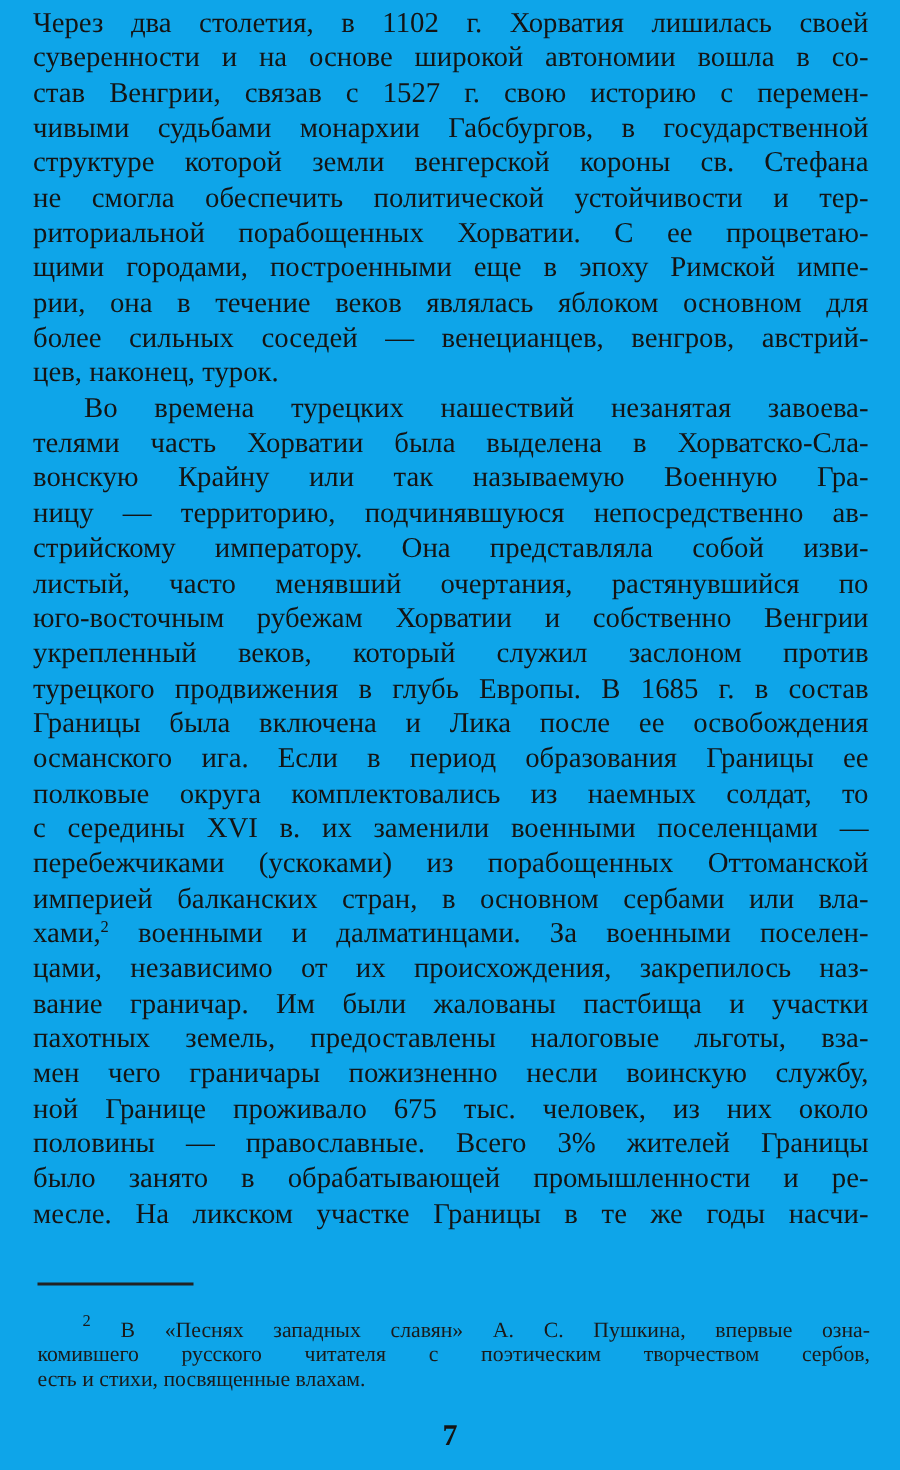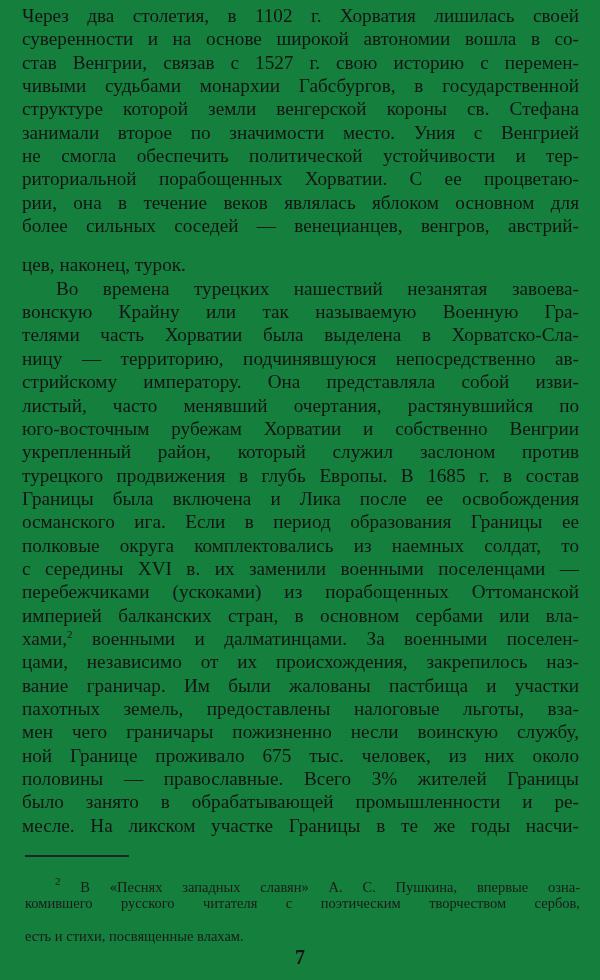--- a/index.html
+++ b/index.html
@@ -1,30 +1,30 @@
 <!DOCTYPE html>
 <html><head>
 <meta charset="utf-8">
 <style>
   html, body { margin: 0; padding: 0; background: #ffffff; }
   body { width: 600px; height: 980px; position: relative; overflow: hidden; }
   .page {
     position: absolute; left: 0; top: 0; width: 600px; height: 980px;
-    background: #15803d; color: #141414;
+    background: #0ea5e9; color: #141414;
   }
   .body-text {
     position: absolute; left: 22px; top: 4px; width: 557px;
     font-family: "Liberation Serif", serif;
     font-size: 19.2px; line-height: 23.35px;
   }
   .line {
     display: block; white-space: nowrap; text-align: justify;
     text-align-last: justify; height: 23.35px; overflow: visible;
   }
-  .line.last { text-align-last: left; margin-top: 16px; }
+  .line.last { text-align-last: left; }
   .line.indent { padding-left: 34px; }
   sup { font-size: 11px; line-height: 0; vertical-align: 7px; }
   .footnote-rule {
     position: absolute; left: 25px; top: 855px; width: 104px; height: 2px; background: #222;
   }
   .footnotes {
     position: absolute; left: 25px; top: 879px; width: 555px;
     font-family: "Liberation Serif", serif; font-weight: normal;
     font-size: 14.5px; line-height: 16.3px; color: #1a1a1a;
   }
@@ -38,34 +38,34 @@
 </head>
 <body>
 
 <div class="page">
   <div class="body-text">
     <span class="line">Через два столетия, в 1102 г. Хорватия лишилась своей</span>
     <span class="line">суверенности и на основе широкой автономии вошла в со-</span>
     <span class="line">став Венгрии, связав с 1527 г. свою историю с перемен-</span>
     <span class="line">чивыми судьбами монархии Габсбургов, в государственной</span>
     <span class="line">структуре которой земли венгерской короны св. Стефана</span>
-    <span class="line">занимали второе по значимости место. Уния с Венгрией</span>
     <span class="line">не смогла обеспечить политической устойчивости и тер-</span>
     <span class="line">риториальной порабощенных Хорватии. С ее процветаю-</span>
+    <span class="line">щими городами, построенными еще в эпоху Римской импе-</span>
     <span class="line">рии, она в течение веков являлась яблоком основном для</span>
     <span class="line">более сильных соседей — венецианцев, венгров, австрий-</span>
     <span class="line last">цев, наконец, турок.</span>
     <span class="line indent">Во времена турецких нашествий незанятая завоева-</span>
+    <span class="line">телями часть Хорватии была выделена в Хорватско-Сла-</span>
     <span class="line">вонскую Крайну или так называемую Военную Гра-</span>
-    <span class="line">телями часть Хорватии была выделена в Хорватско-Сла-</span>
     <span class="line">ницу — территорию, подчинявшуюся непосредственно ав-</span>
     <span class="line">стрийскому императору. Она представляла собой изви-</span>
     <span class="line">листый, часто менявший очертания, растянувшийся по</span>
     <span class="line">юго-восточным рубежам Хорватии и собственно Венгрии</span>
-    <span class="line">укрепленный район, который служил заслоном против</span>
+    <span class="line">укрепленный веков, который служил заслоном против</span>
     <span class="line">турецкого продвижения в глубь Европы. В 1685 г. в состав</span>
     <span class="line">Границы была включена и Лика после ее освобождения</span>
     <span class="line">османского ига. Если в период образования Границы ее</span>
     <span class="line">полковые округа комплектовались из наемных солдат, то</span>
     <span class="line">с середины XVI в. их заменили военными поселенцами —</span>
     <span class="line">перебежчиками (ускоками) из порабощенных Оттоманской</span>
     <span class="line">империей балканских стран, в основном сербами или вла-</span>
     <span class="line"><span>хами,</span><sup>2</sup><span> военными и далматинцами. За военными поселен-</span></span>
     <span class="line">цами, независимо от их происхождения, закрепилось наз-</span>
     <span class="line">вание граничар. Им были жалованы пастбища и участки</span>

